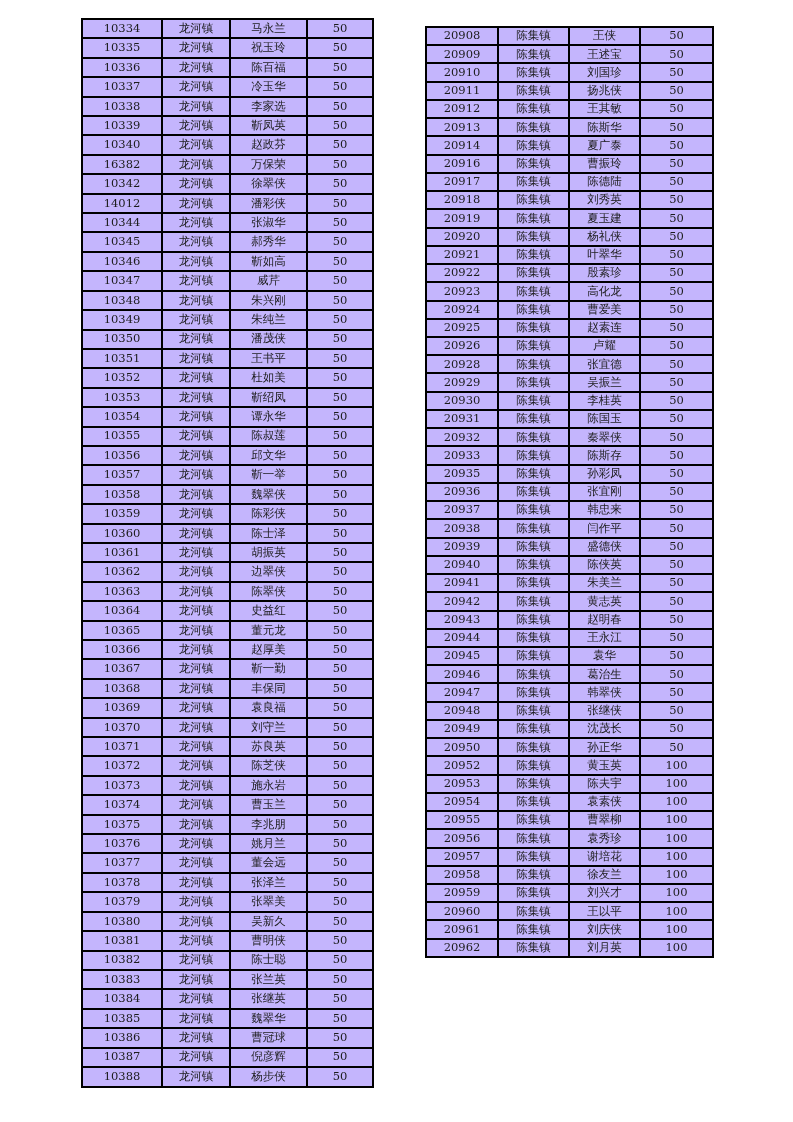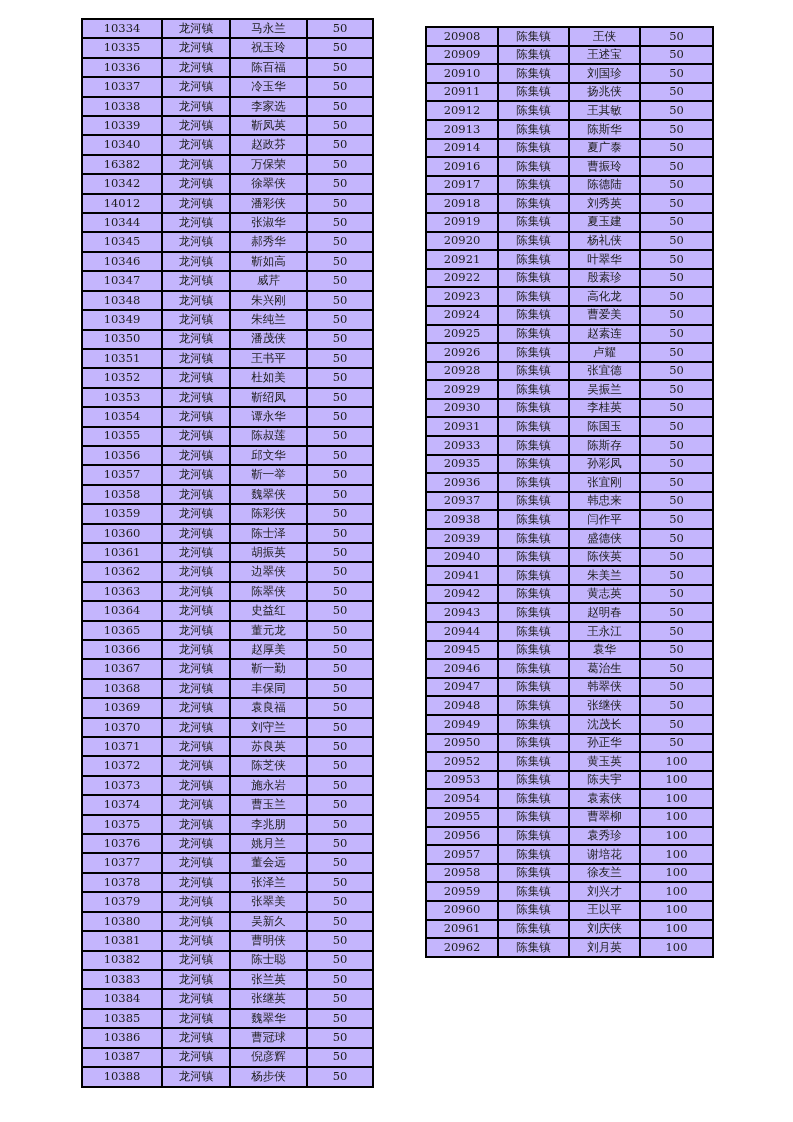--- a/index.html
+++ b/index.html
@@ -524,20 +524,26 @@
           <td>李桂英</td>
           <td>50</td>
         </tr>
         <tr>
           <td>20931</td>
           <td>陈集镇</td>
           <td>陈国玉</td>
           <td>50</td>
         </tr>
         <tr>
+          <td>20932</td>
+          <td>陈集镇</td>
+          <td>秦翠侠</td>
+          <td>50</td>
+        </tr>
+        <tr>
           <td>20933</td>
           <td>陈集镇</td>
           <td>陈斯存</td>
           <td>50</td>
         </tr>
         <tr>
           <td>20935</td>
           <td>陈集镇</td>
           <td>孙彩凤</td>
           <td>50</td>

